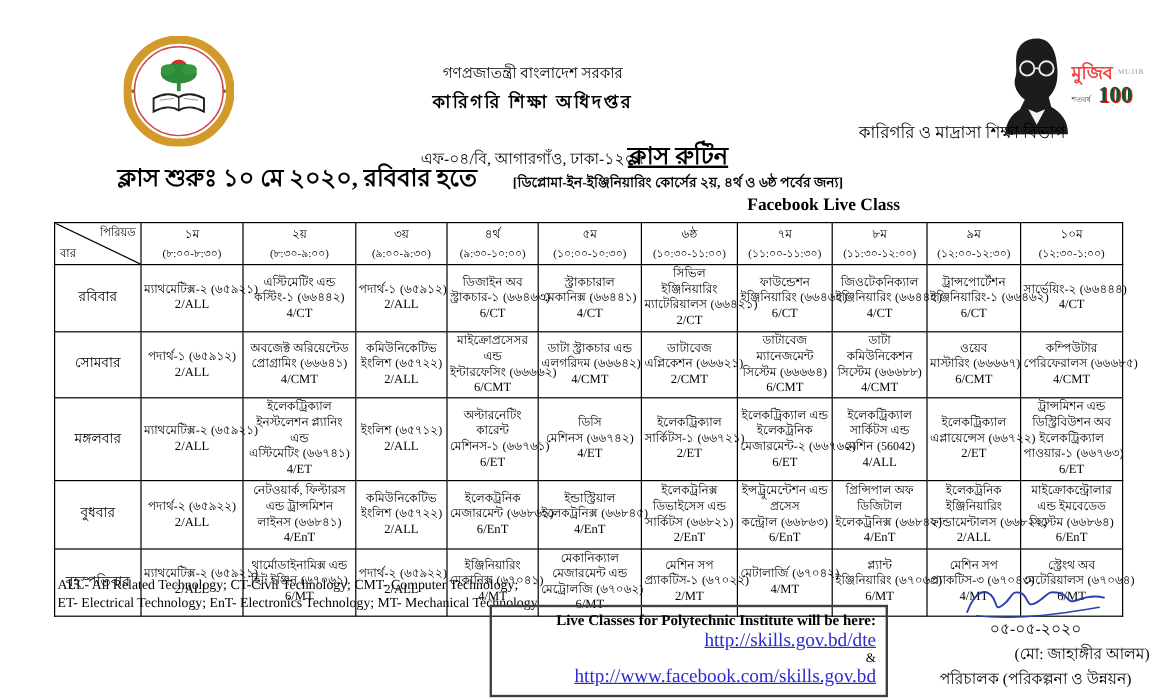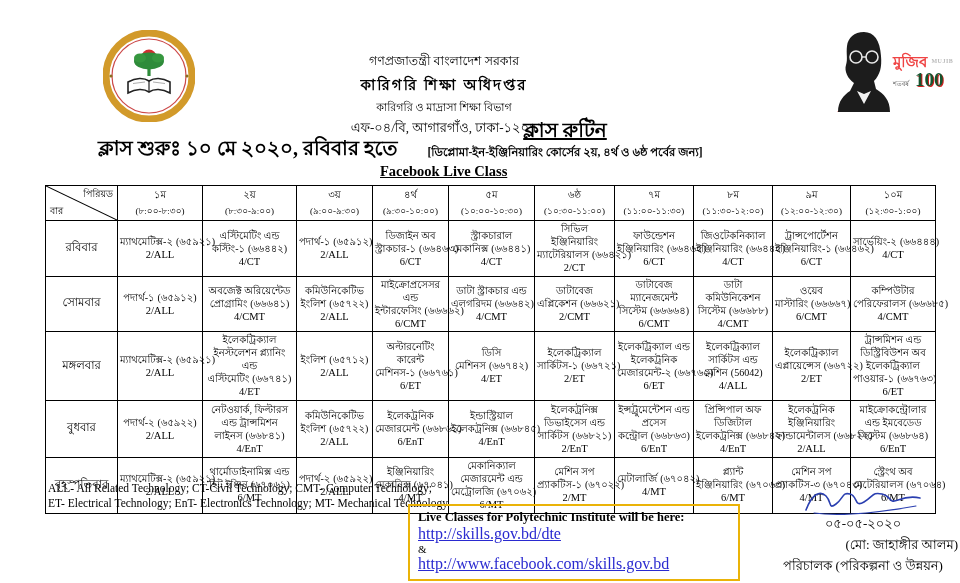--- a/index.html
+++ b/index.html
@@ -7,41 +7,41 @@
   body {
     font-family: "Liberation Serif", serif;
     background:#fff; color:#000; position:relative; overflow:hidden;
   }
   .page { position:relative; width:960px; height:583px; background:#fff; }
 
   
   .gov-header { position:absolute; top:32px; left:0; width:888px; text-align:center;margin-top:20px; }
   .gov-line1 { font-size:12.5px; }
   .gov-org   { font-size:15px; font-weight:bold; letter-spacing:2px; margin-top:1px; }
-  .gov-line3 { font-size:11px; margin-top:1px; }
+  .gov-line3 { font-size:14px; margin-top:1px;text-align:right; }
   .gov-line4 { font-size:12.5px; }
   .gov-line5 { font-size:13px; }
 
   .dte-logo { position:absolute; left:103px; top:30px; width:92px; height:92px; }
   .mujib-logo { position:absolute; left:833px; top:28px; width:122px; height:84px; }
   .mujib-sil { position:absolute; left:0; top:0; width:62px; height:84px; }
   .mujib-texts { position:absolute; left:60px; top:26px; width:62px; line-height:1; }
   .mujib-bn { font-size:15px; font-weight:bold; color:#ef4444; display:inline-block; }
   .mujib-en { font-size:6px; color:#b9b9b9; font-weight:bold; display:inline-block; vertical-align:4px; letter-spacing:.5px;}
   .mujib-sata { font-size:6.5px; color:#444; display:inline-block; }
   .mujib-100 { font-size:19px; font-weight:bold; color:#14532d; text-shadow:1px 1px 0 #cf1f1f; display:inline-block; margin-left:2px; }
 
   
   .routine-title { position:absolute; top:115px; left:380px; width:370px; text-align:center;
                    font-size:20px; font-weight:bold; text-decoration:underline; }
   .start-note { position:absolute; top:133px; left:98px; width:310px; font-size:20px; font-weight:bold; }
   .course-note { position:absolute; top:144px; left:380px; width:370px; text-align:center;
                  font-size:11.5px; font-weight:bold; }
-  .fb-live { position:absolute; top:163px; left:380px; width:370px; text-align:left;
-             font-size:14.5px; font-weight:bold; text-decoration:underline; }
+  .fb-live { position:absolute; top:163px; left:380px; width:370px; text-align:right;
+             font-size:14.5px; font-weight:bold; }
 
   
   table.routine { position:absolute; left:45px; top:185px; width:890px;
                   border-collapse:collapse; table-layout:fixed; }
   table.routine th, table.routine td { border:1px solid #000; text-align:center; vertical-align:middle; padding:1px 2px; }
   .corner-cell { position:relative; height:32px; padding:0 !important; }
   .corner-svg { position:absolute; left:0; top:0; width:100%; height:100%; }
   .corner-top { position:absolute; right:4px; top:1px; font-size:9.5px; font-weight:normal; }
   .corner-bottom { position:absolute; left:4px; bottom:1px; font-size:9.5px; font-weight:normal; }
   .p-label { font-size:10px; font-weight:normal; }
@@ -52,22 +52,22 @@
   .code { margin-left:3px; }
   .grp { display:block; font-size:10.5px; }
   #routine-body tr:nth-child(1) { height:42px; }
   #routine-body tr:nth-child(2) { height:53px; }
   #routine-body tr:nth-child(3) { height:57px; }
   #routine-body tr:nth-child(4) { height:57px; }
   #routine-body tr:nth-child(5) { height:53px; }
 
   
   .legend { position:absolute; left:48px; top:481px; font-size:11.5px; line-height:1.3; }
-  .live-box { position:absolute; left:408px; top:504px; width:332px; border:2px solid #eab308;
-              text-align:left; padding:4px 8px 6px 8px; }
+  .live-box { position:absolute; left:408px; top:504px; width:332px; border:2px solid #404040;
+              text-align:right; padding:4px 8px 6px 8px; }
   .live-heading { font-size:12.5px; font-weight:bold; }
   .live-link { font-size:16px; color:#2a2ad0; text-decoration:underline; display:block; }
   .live-amp { font-size:11px; }
 
   .sign-block { position:absolute; left:768px; top:486px; width:190px; text-align:center; }
   .sign-svg { width:130px; height:30px; display:block; margin:0 auto; }
   .sign-date { font-size:13px; margin-top:-2px; }
   .sign-name { font-size:13px;text-align:right; }
   .sign-title { font-size:13px; }
 </style>

